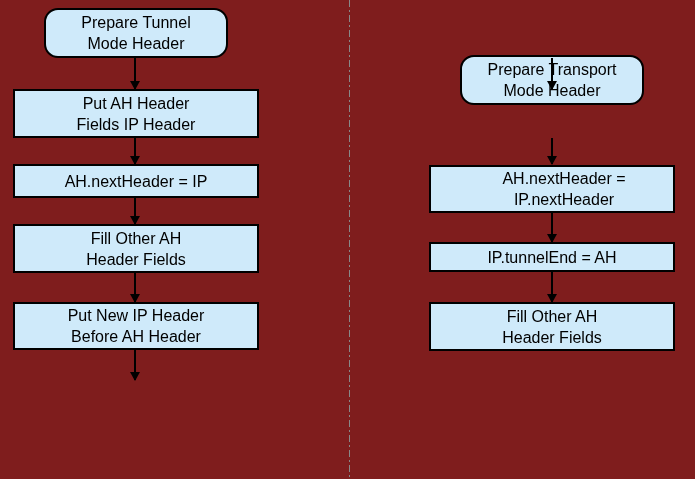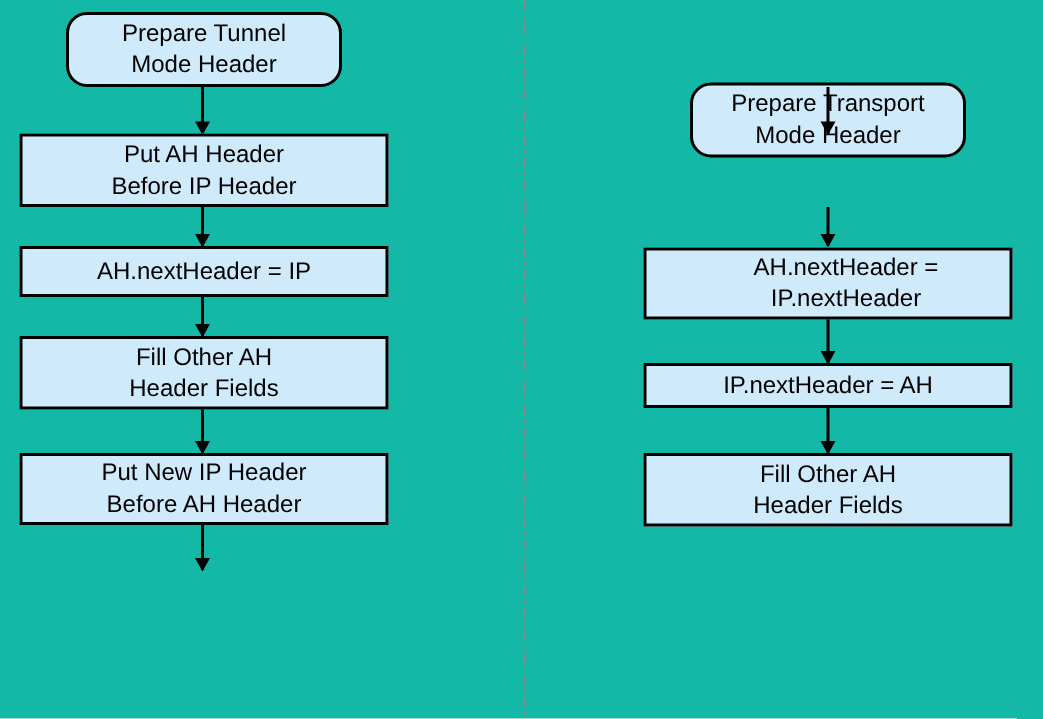--- a/index.html
+++ b/index.html
@@ -6,21 +6,21 @@
     --node-fill: #cfeafa;
     --node-border: #000000;
     --divider: #888888;
   }
   * { box-sizing: border-box; }
   html, body { margin: 0; padding: 0; background: #ffffff; }
   .canvas {
     position: relative;
     width: 695px;
     height: 479px;
-    background: #14b8a6;
+    background: #7f1d1d;
     font-family: "Liberation Sans", sans-serif;
     overflow: hidden;
   }
   .divider {
     position: absolute;
     left: 349px;
     top: 0;
     width: 1px;
     height: 479px;
     background: repeating-linear-gradient(
@@ -91,21 +91,21 @@
 
 <div class="canvas">
 
   <div class="divider"></div>
 
   <div class="node rounded l-n1">Prepare Tunnel
 Mode Header</div>
   <div class="arrow l-a1"></div>
 
   <div class="node l-n2">Put AH Header
-Before IP Header</div>
+Fields IP Header</div>
   <div class="arrow l-a2"></div>
 
   <div class="node l-n3">AH.nextHeader = IP</div>
   <div class="arrow l-a3"></div>
 
   <div class="node l-n4">Fill Other AH
 Header Fields</div>
   <div class="arrow l-a4"></div>
 
   <div class="node l-n5">Put New IP Header
@@ -116,19 +116,19 @@
   <div class="node rounded r-n1">Prepare Transport
 Mode Header</div>
   <div class="arrow r-a1"></div>
 
   <div class="arrow r-a2"></div>
 
   <div class="node r-n3">AH.nextHeader =
 IP.nextHeader</div>
   <div class="arrow r-a3"></div>
 
-  <div class="node r-n4">IP.nextHeader = AH</div>
+  <div class="node r-n4">IP.tunnelEnd = AH</div>
   <div class="arrow r-a4"></div>
 
   <div class="node r-n5">Fill Other AH
 Header Fields</div>
 
 </div>
 
 </body></html>

